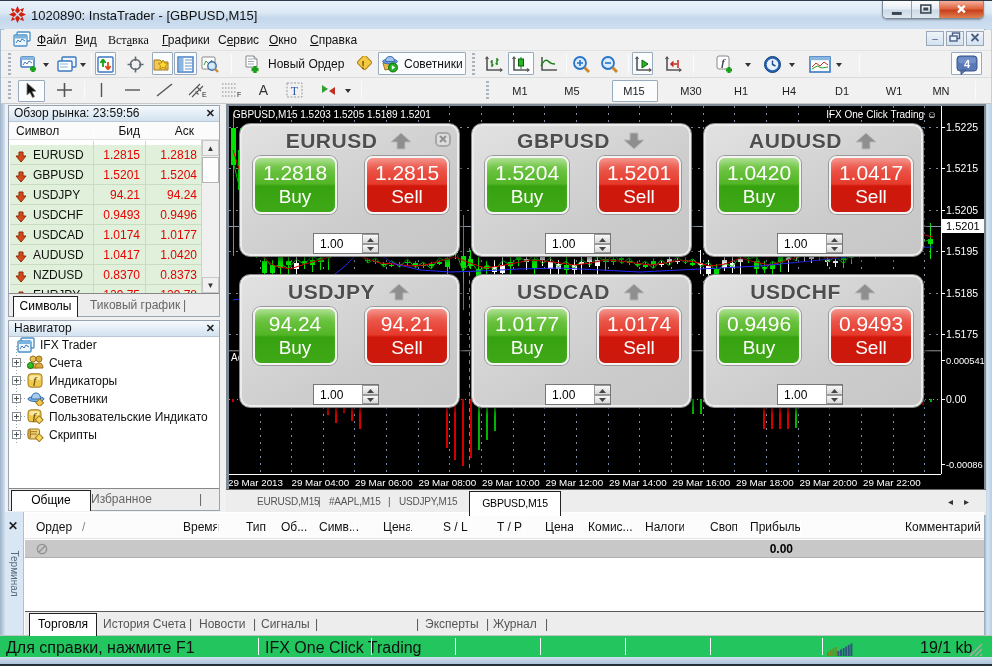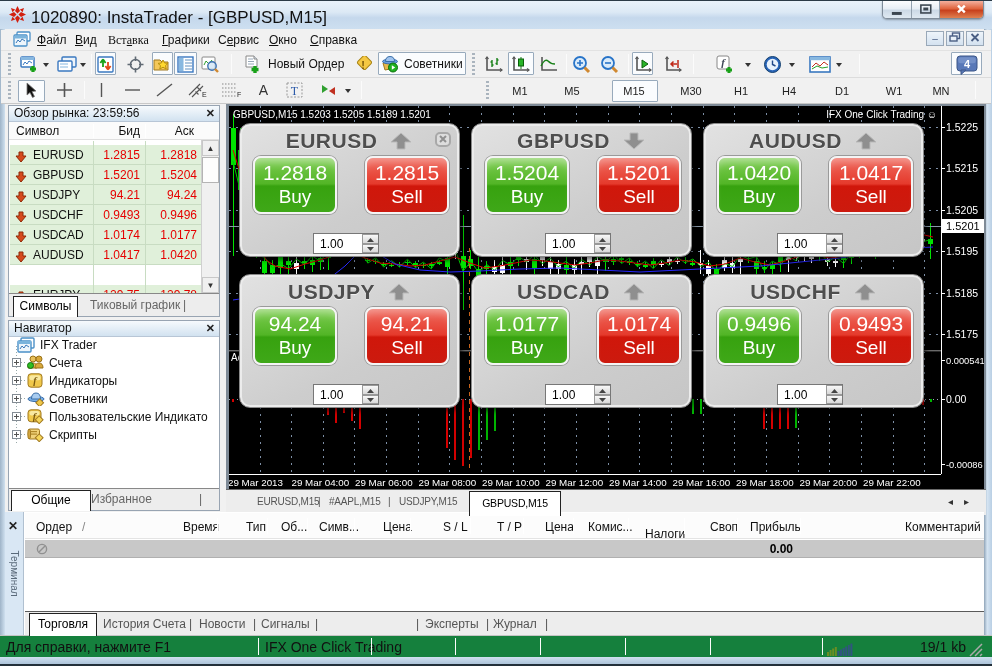--- a/index.html
+++ b/index.html
@@ -8,21 +8,21 @@
 
 
 #titlebar { position:absolute; left:0; top:0; width:992px; height:29px;
   background:linear-gradient(#e9f2fa 0%, #dcE9f5 40%, #c5d8ec 60%, #cddff0 100%);
   border-top:1px solid #2b3a46; }
 #frameL { position:absolute; left:0; top:29px; width:5px; height:630px; background:linear-gradient(90deg,#9fb4c8,#cfe0ef); }
 #frameR { position:absolute; left:984px; top:29px; width:8px; height:630px; background:linear-gradient(90deg,#8fa4b8,#d5e4f2 40%,#b9cfe4); }
 #frameB { position:absolute; left:0; top:657px; width:992px; height:9px; background:linear-gradient(#cfe0ef,#adc4da); border-bottom:2px solid #23303a; }
 
 #tb-icon { position:absolute; left:8px; top:4px; }
-#tb-text { position:absolute; left:31px; top:7px; font-size:17px; color:#111; }
+#tb-text { position:absolute; left:31px; top:7px; font-size:13px; color:#111; }
 #winbtns { position:absolute; left:882px; top:0; width:102px; height:18px; display:flex;
   border:1px solid #7e8b99; border-top:none; border-radius:0 0 5px 5px; overflow:hidden; background:#d0dce8; box-shadow:0 1px 2px rgba(0,0,0,0.3);}
 .wb { flex:1; border-right:1px solid #93a1af; background:linear-gradient(#fdfdfe 0%,#e8eef5 45%,#ccd9e6 55%,#dfe9f2 100%); position:relative; }
 .wb:last-child { border-right:none; flex:1.55; background:linear-gradient(#f4b09e 0%,#e0653f 45%,#c7401d 55%,#e08050 100%); }
 
 #menubar { position:absolute; left:1px; top:30px; width:990px; height:21px; background:#f1f1f1; border-bottom:1px solid #e2e2e2; }
 .menu { position:absolute; top:3px; font-size:12px; color:#111; }
 #toolbar1 { position:absolute; left:1px; top:51px; width:990px; height:27px; background:#f1f1f1; border-bottom:1px solid #dcdcdc; }
 #toolbar2 { position:absolute; left:1px; top:78px; width:990px; height:26px; background:#f1f1f1; border-bottom:1px solid #c8c8c8; }
 .grip { position:absolute; width:3px; background:repeating-linear-gradient(to bottom,#aab4be 0 2px,#f1f1f1 2px 4px); }
@@ -92,21 +92,21 @@
 #terminal { position:absolute; left:5px; top:512px; width:979px; height:123px; background:#fff; }
 #tgutter { position:absolute; left:0; top:0; width:19px; height:123px; background:#d9e7f4; border-right:1px solid #b0c0d0; }
 #tgutter .tx { position:absolute; left:3px; top:7px; font-size:12px; color:#222; font-weight:bold; }
 #tterm { position:absolute; left:2px; top:40px; width:14px; font-size:10px; color:#5a6a7a; transform:rotate(90deg); transform-origin:center; white-space:nowrap; }
 #thead { position:absolute; left:20px; top:1px; width:959px; height:26px; background:#fcfcfc; border-bottom:1px solid #e4e4e4; }
 #thead span { position:absolute; top:7px; font-size:12px; color:#111; }
 #tbalance { position:absolute; left:20px; top:28px; width:959px; height:18px; background:#c8c8c8; border-bottom:1px solid #b0b0b0; font-size:12px; }
 #ttabs { position:absolute; left:20px; top:99px; width:959px; height:24px; background:#ededed; border-top:1px solid #5a5a5a; font-size:12px; color:#555; }
 
 
-#statusbar { position:absolute; left:0; top:635px; width:992px; height:22px; background:#15803d; border-top:1px solid #c4c4c4; font-size:14px; color:#111; }
+#statusbar { position:absolute; left:0; top:635px; width:992px; height:22px; background:#22c55e; border-top:1px solid #c4c4c4; font-size:16px; color:#111; }
 .scell { position:absolute; top:3px; }
 .sdiv { position:absolute; top:2px; width:1px; height:17px; background:#b8b8b8; border-right:1px solid #fcfcfc; }
 </style></head>
 <body>
 
 <div id="titlebar">
   <div id="tb-icon"><svg width="19" height="19" viewBox="0 0 19 19">
     <g fill="#d22010">
           <path d="M9.5 1 L12 6 L9.5 8.5 L7 6 Z"></path>
           <path d="M9.5 18 L12 13 L9.5 10.5 L7 13 Z"></path>
@@ -745,20 +745,28 @@
       <span class="mwask">1.0177</span>
     </div>
     <div class="mwrow" style="top:104px;">
 <span class="mwarr"><svg width="12" height="12" viewBox="0 0 12 12">
           <path d="M4 1 L8 1 L8 5 L11 5 L6 11 L1 5 L4 5 Z" fill="#d6491c" stroke="#8d2a08" stroke-width="1"></path>
         </svg></span>
 <span class="mwsym">AUDUSD</span>
       <span class="mwbid">1.0417</span>
       <span class="mwask">1.0420</span>
     </div>
+    <div class="mwrow" style="top:124px;">
+<span class="mwarr"><svg width="12" height="12" viewBox="0 0 12 12">
+          <path d="M4 1 L8 1 L8 5 L11 5 L6 11 L1 5 L4 5 Z" fill="#d6491c" stroke="#8d2a08" stroke-width="1"></path>
+        </svg></span>
+<span class="mwsym">NZDUSD</span>
+      <span class="mwbid">0.8370</span>
+      <span class="mwask">0.8373</span>
+    </div>
     <div class="mwrow" style="top:144px;">
 <span class="mwarr"><svg width="12" height="12" viewBox="0 0 12 12">
           <path d="M4 1 L8 1 L8 5 L11 5 L6 11 L1 5 L4 5 Z" fill="#d6491c" stroke="#8d2a08" stroke-width="1"></path>
         </svg></span>
 <span class="mwsym">EURJPY</span>
       <span class="mwbid">129.75</span>
       <span class="mwask">129.78</span>
     </div>
   <div class="mwvline" style="left:84px;top:0;height:153px;"></div>
   <div class="mwvline" style="left:136px;top:0;height:153px;"></div>
@@ -1066,21 +1074,21 @@
       <span style="left:57px;color:#888;">/</span>
     <span style="left:158px;">Время</span>
       <span style="left:221px;">Тип</span>
     <span style="left:256px;">Об...</span>
       <span style="left:294px;">Симв...</span>
     <span style="left:358px;">Цена</span>
       <span style="left:418px;">S / L</span>
     <span style="left:472px;">T / P</span>
       <span style="left:520px;">Цена</span>
     <span style="left:563px;">Комис...</span>
-      <span style="left:620px;margin-top:7px;">Налоги</span>
+      <span style="left:620px;">Налоги</span>
     <span style="left:685px;">Своп</span>
       <span style="left:725px;">Прибыль</span>
     <span style="left:880px;">Комментарий</span>
     <span class="sdiv" style="left:75px;top:4px;height:18px;"></span>
       <span class="sdiv" style="left:192px;top:5px;height:16px;background:#e0e0e0;border-right:1px solid #fff;"></span>
       <span class="sdiv" style="left:242px;top:5px;height:16px;background:#e0e0e0;border-right:1px solid #fff;"></span>
       <span class="sdiv" style="left:282px;top:5px;height:16px;background:#e0e0e0;border-right:1px solid #fff;"></span>
       <span class="sdiv" style="left:329px;top:5px;height:16px;background:#e0e0e0;border-right:1px solid #fff;"></span>
       <span class="sdiv" style="left:385px;top:5px;height:16px;background:#e0e0e0;border-right:1px solid #fff;"></span>
       <span class="sdiv" style="left:445px;top:5px;height:16px;background:#e0e0e0;border-right:1px solid #fff;"></span>

